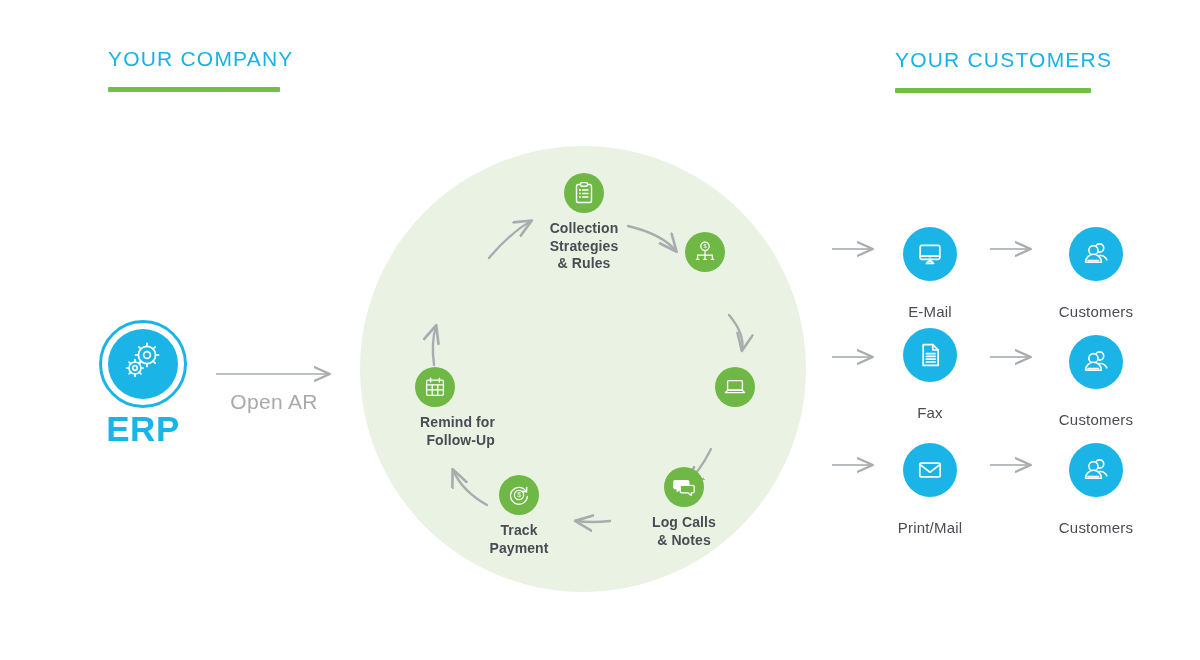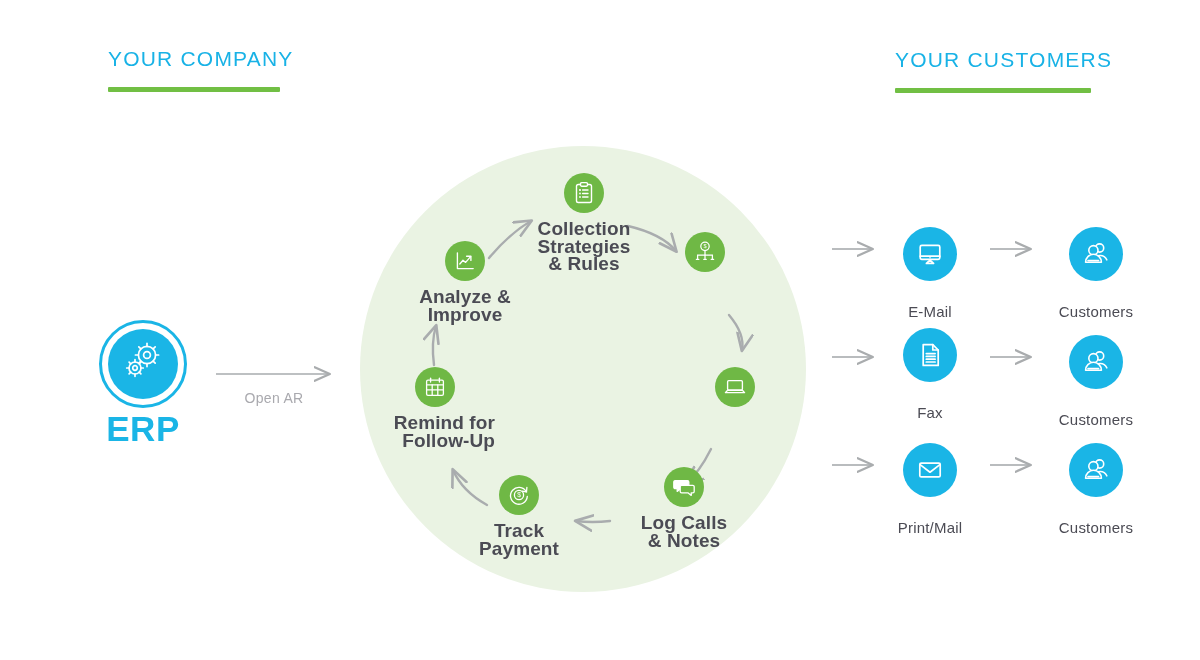--- a/index.html
+++ b/index.html
@@ -33,21 +33,21 @@
     margin:0 auto;
   }
   .badge svg{display:block;}
   .node .label{
     margin-top:7px;color:#4b4b54;font-size:14.5px;line-height:17.5px;
     font-weight:700;white-space:nowrap;
   }
 
   
   .cycle-node .badge{width:40px;height:40px;background:#6fb845;}
-  .cycle-node .label{font-size:19px;letter-spacing:.1px;}
+  .cycle-node .label{font-size:14px;letter-spacing:.1px;}
 
   
   .blue-node .badge{width:54px;height:54px;background:#1ab5e6;}
   .blue-node .label{margin-top:22px;font-size:15px;color:#4b4b54;font-weight:400;letter-spacing:.2px;}
 
   
   #erp{position:absolute;left:78px;top:320px;width:130px;text-align:center;}
   #erp .ring{
     width:88px;height:88px;border-radius:50%;margin:0 auto;
     position:relative;display:flex;align-items:center;justify-content:center;
@@ -69,21 +69,21 @@
     position:absolute;left:360px;top:146px;width:446px;height:446px;
     border-radius:50%;background:#eaf3e3;
   }
 
   
   .arrows{position:absolute;left:0;top:0;width:1200px;height:660px;pointer-events:none;}
 
   
   #open-ar-label{
     position:absolute;left:214px;top:390px;width:120px;text-align:center;
-    color:#a9a9ae;font-size:14px;letter-spacing:.3px;
+    color:#a9a9ae;font-size:21px;letter-spacing:.3px;
   }
 </style>
 </head>
 <body>
 
 <div class="stage">
 
   <div class="sec-head" id="head-customers">
     <div class="txt">YOUR CUSTOMERS</div>
     <div class="rule"></div>
@@ -243,30 +243,20 @@
         <line x1="7.6" y1="3.2" x2="7.6" y2="7"></line>
         <line x1="16.4" y1="3.2" x2="16.4" y2="7"></line>
         <line x1="9.2" y1="9.8" x2="9.2" y2="20.4"></line>
         <line x1="14.8" y1="9.8" x2="14.8" y2="20.4"></line>
         <line x1="3.6" y1="14.8" x2="20.4" y2="14.8"></line>
       </svg>
     </div>
     <div class="label">Remind for<br>Follow-Up</div>
   </div>
 
-  <div class="node cycle-node" style="left:405px;top:241px;width:120px;">
-    <div class="badge">
-      <svg width="24" height="24" viewBox="0 0 24 24" fill="none" stroke="#ffffff" stroke-width="1.35" stroke-linecap="round" stroke-linejoin="round">
-        <path d="M4.4,3.8 L4.4,19.6 L20.2,19.6"></path>
-        <path d="M6.8,15 L10,11.2 L12.6,13.4 L17.6,7.6"></path>
-        <path d="M13.6,7.2 L17.9,7.2 L17.9,11.4"></path>
-      </svg>
-    </div>
-    <div class="label">Analyze &amp;<br>Improve</div>
-  </div>
 
   <div class="node blue-node" style="left:870px;top:227px;width:120px;">
     <div class="badge">
       <svg width="30" height="30" viewBox="0 0 30 30" fill="none" stroke="#ffffff" stroke-width="1.7" stroke-linejoin="round" stroke-linecap="round">
         <rect x="5.2" y="6.4" width="19.6" height="14" rx="1.6"></rect>
         <line x1="5.2" y1="17.2" x2="24.8" y2="17.2"></line>
         <circle cx="15" cy="18.8" r="0.75" fill="#ffffff" stroke="none"></circle>
         <path d="M11.4,24.4 L15,21 L18.6,24.4 Z"></path>
       </svg>
     </div>

